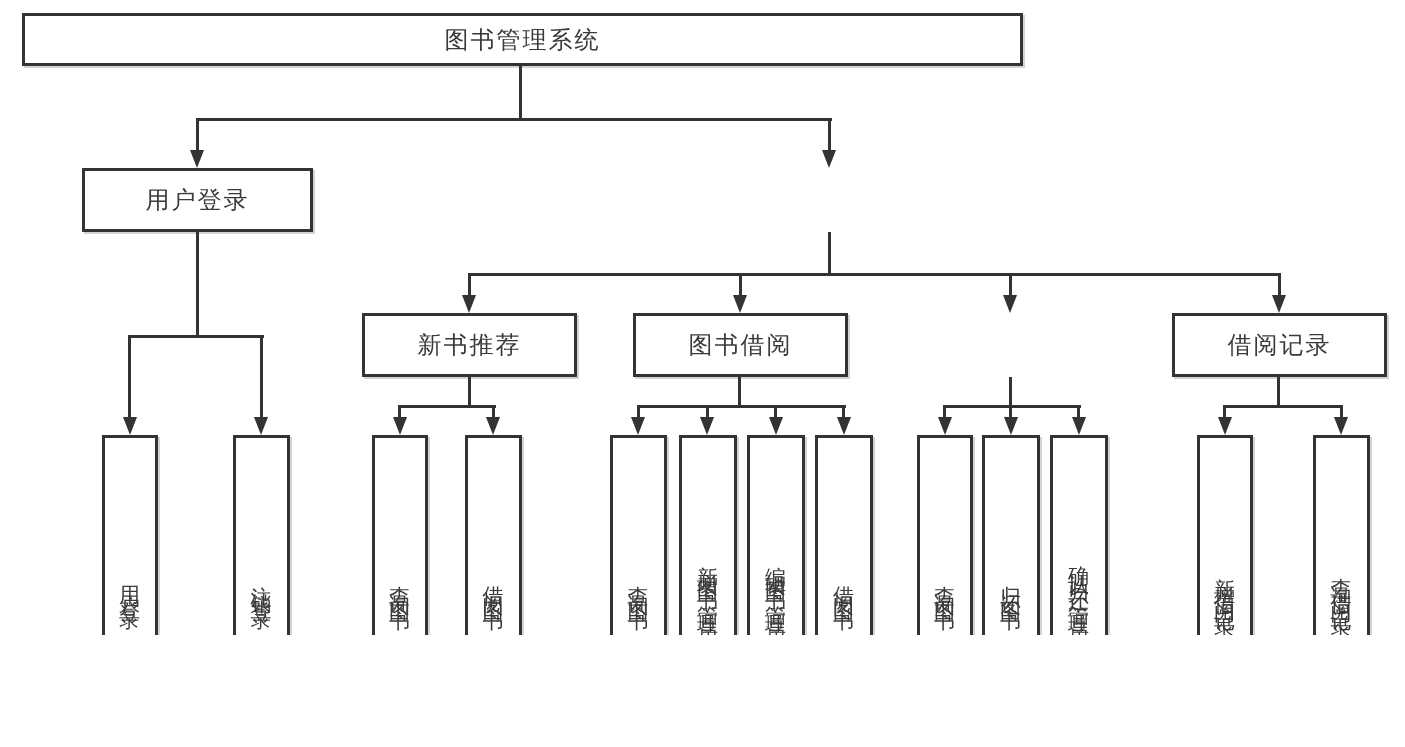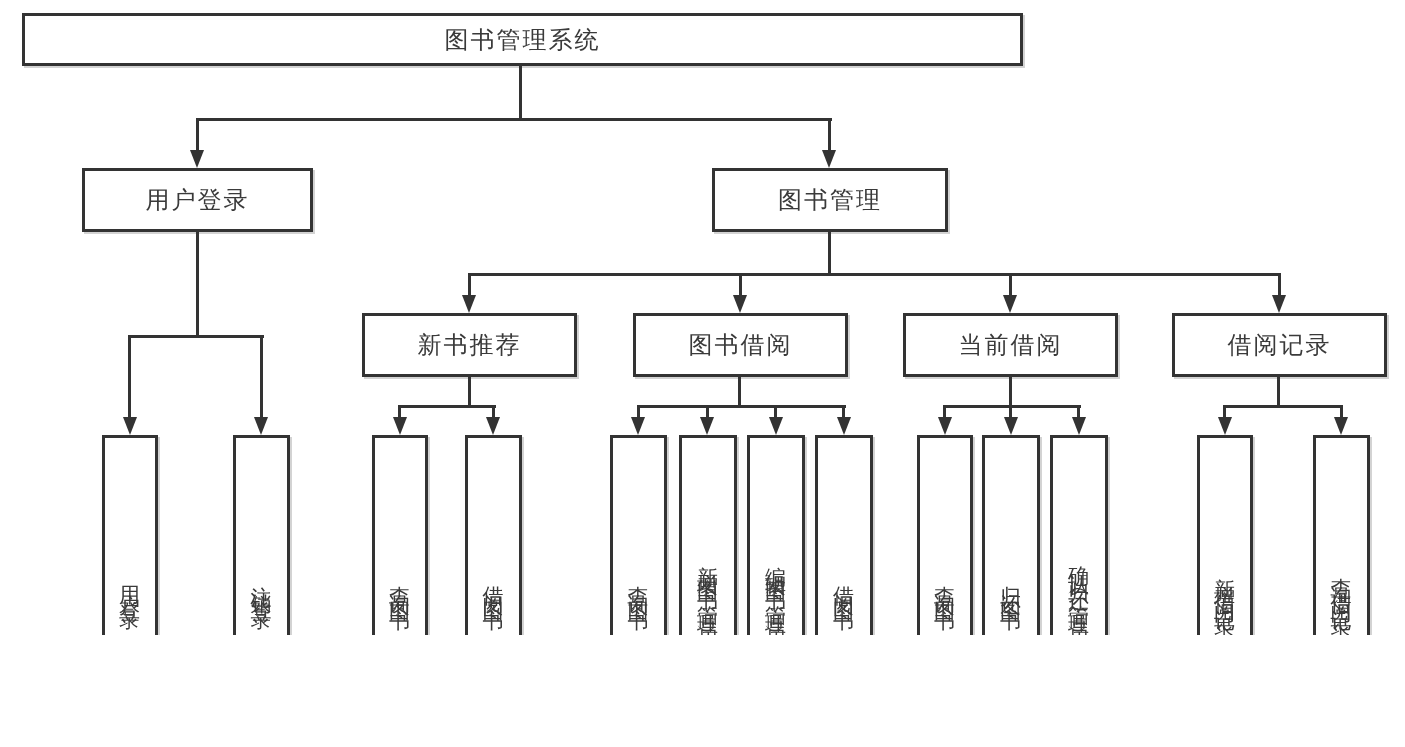--- a/index.html
+++ b/index.html
@@ -47,21 +47,20 @@
   <div class="box h" style="left:22px;top:13px;width:1001px;height:53px;">图书管理系统</div>
 
   <div class="vl" style="left:519px;top:66px;height:53px;"></div>
   <div class="hl" style="left:196px;top:118px;width:636px;"></div>
   <div class="vl" style="left:196px;top:118px;height:34px;"></div>
   <div class="arrow" style="left:190px;top:150px;"></div>
   <div class="vl" style="left:828px;top:118px;height:34px;"></div>
   <div class="arrow" style="left:822px;top:150px;"></div>
 
   <div class="box h" style="left:82px;top:168px;width:231px;height:64px;">用户登录</div>
-  <div class="box h" style="left:712px;top:168px;width:236px;height:64px;">图书管理</div>
 
   <div class="vl" style="left:196px;top:232px;height:106px;"></div>
   <div class="hl" style="left:128px;top:335px;width:136px;"></div>
   <div class="vl" style="left:128px;top:335px;height:82px;"></div>
   <div class="arrow" style="left:123px;top:417px;"></div>
   <div class="vl" style="left:260px;top:335px;height:82px;"></div>
   <div class="arrow" style="left:254px;top:417px;"></div>
 
   <div class="vl" style="left:828px;top:232px;height:44px;"></div>
   <div class="hl" style="left:468px;top:273px;width:813px;"></div>
@@ -69,21 +68,20 @@
   <div class="arrow" style="left:462px;top:295px;"></div>
   <div class="vl" style="left:739px;top:273px;height:24px;"></div>
   <div class="arrow" style="left:733px;top:295px;"></div>
   <div class="vl" style="left:1009px;top:273px;height:24px;"></div>
   <div class="arrow" style="left:1003px;top:295px;"></div>
   <div class="vl" style="left:1278px;top:273px;height:24px;"></div>
   <div class="arrow" style="left:1272px;top:295px;"></div>
 
   <div class="box h" style="left:633px;top:313px;width:215px;height:64px;">图书借阅</div>
   <div class="box h" style="left:362px;top:313px;width:215px;height:64px;">新书推荐</div>
-  <div class="box h" style="left:903px;top:313px;width:215px;height:64px;">当前借阅</div>
   <div class="box h" style="left:1172px;top:313px;width:215px;height:64px;">借阅记录</div>
 
   <div class="vl" style="left:468px;top:377px;height:31px;"></div>
   <div class="hl" style="left:398px;top:405px;width:98px;"></div>
   <div class="vl" style="left:398px;top:405px;height:14px;"></div>
   <div class="arrow" style="left:393px;top:417px;"></div>
   <div class="vl" style="left:492px;top:405px;height:14px;"></div>
   <div class="arrow" style="left:486px;top:417px;"></div>
 
   <div class="vl" style="left:738px;top:377px;height:31px;"></div>

